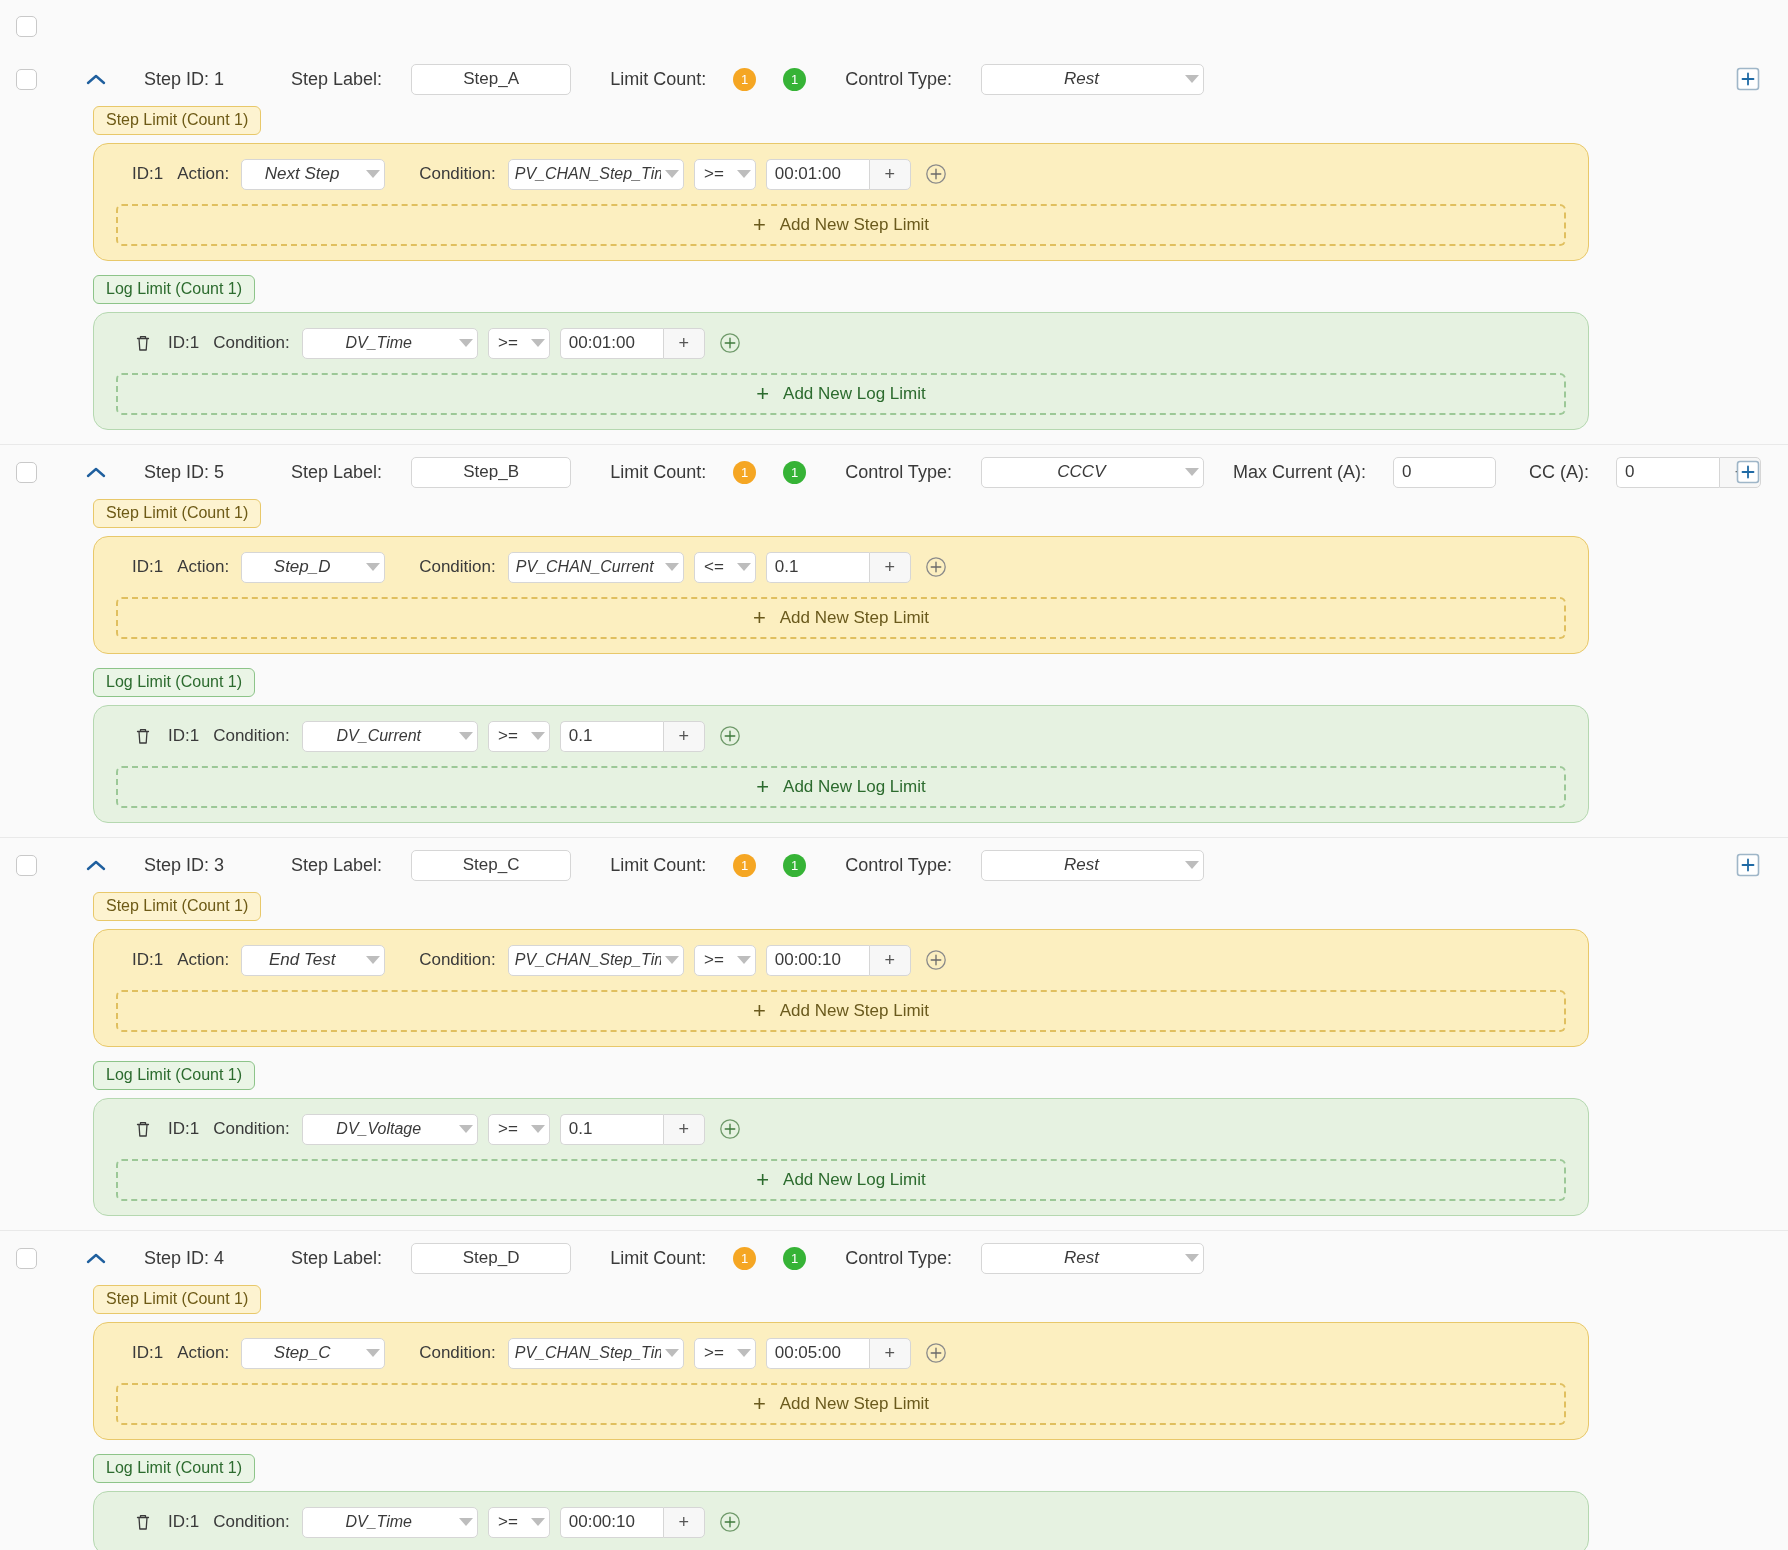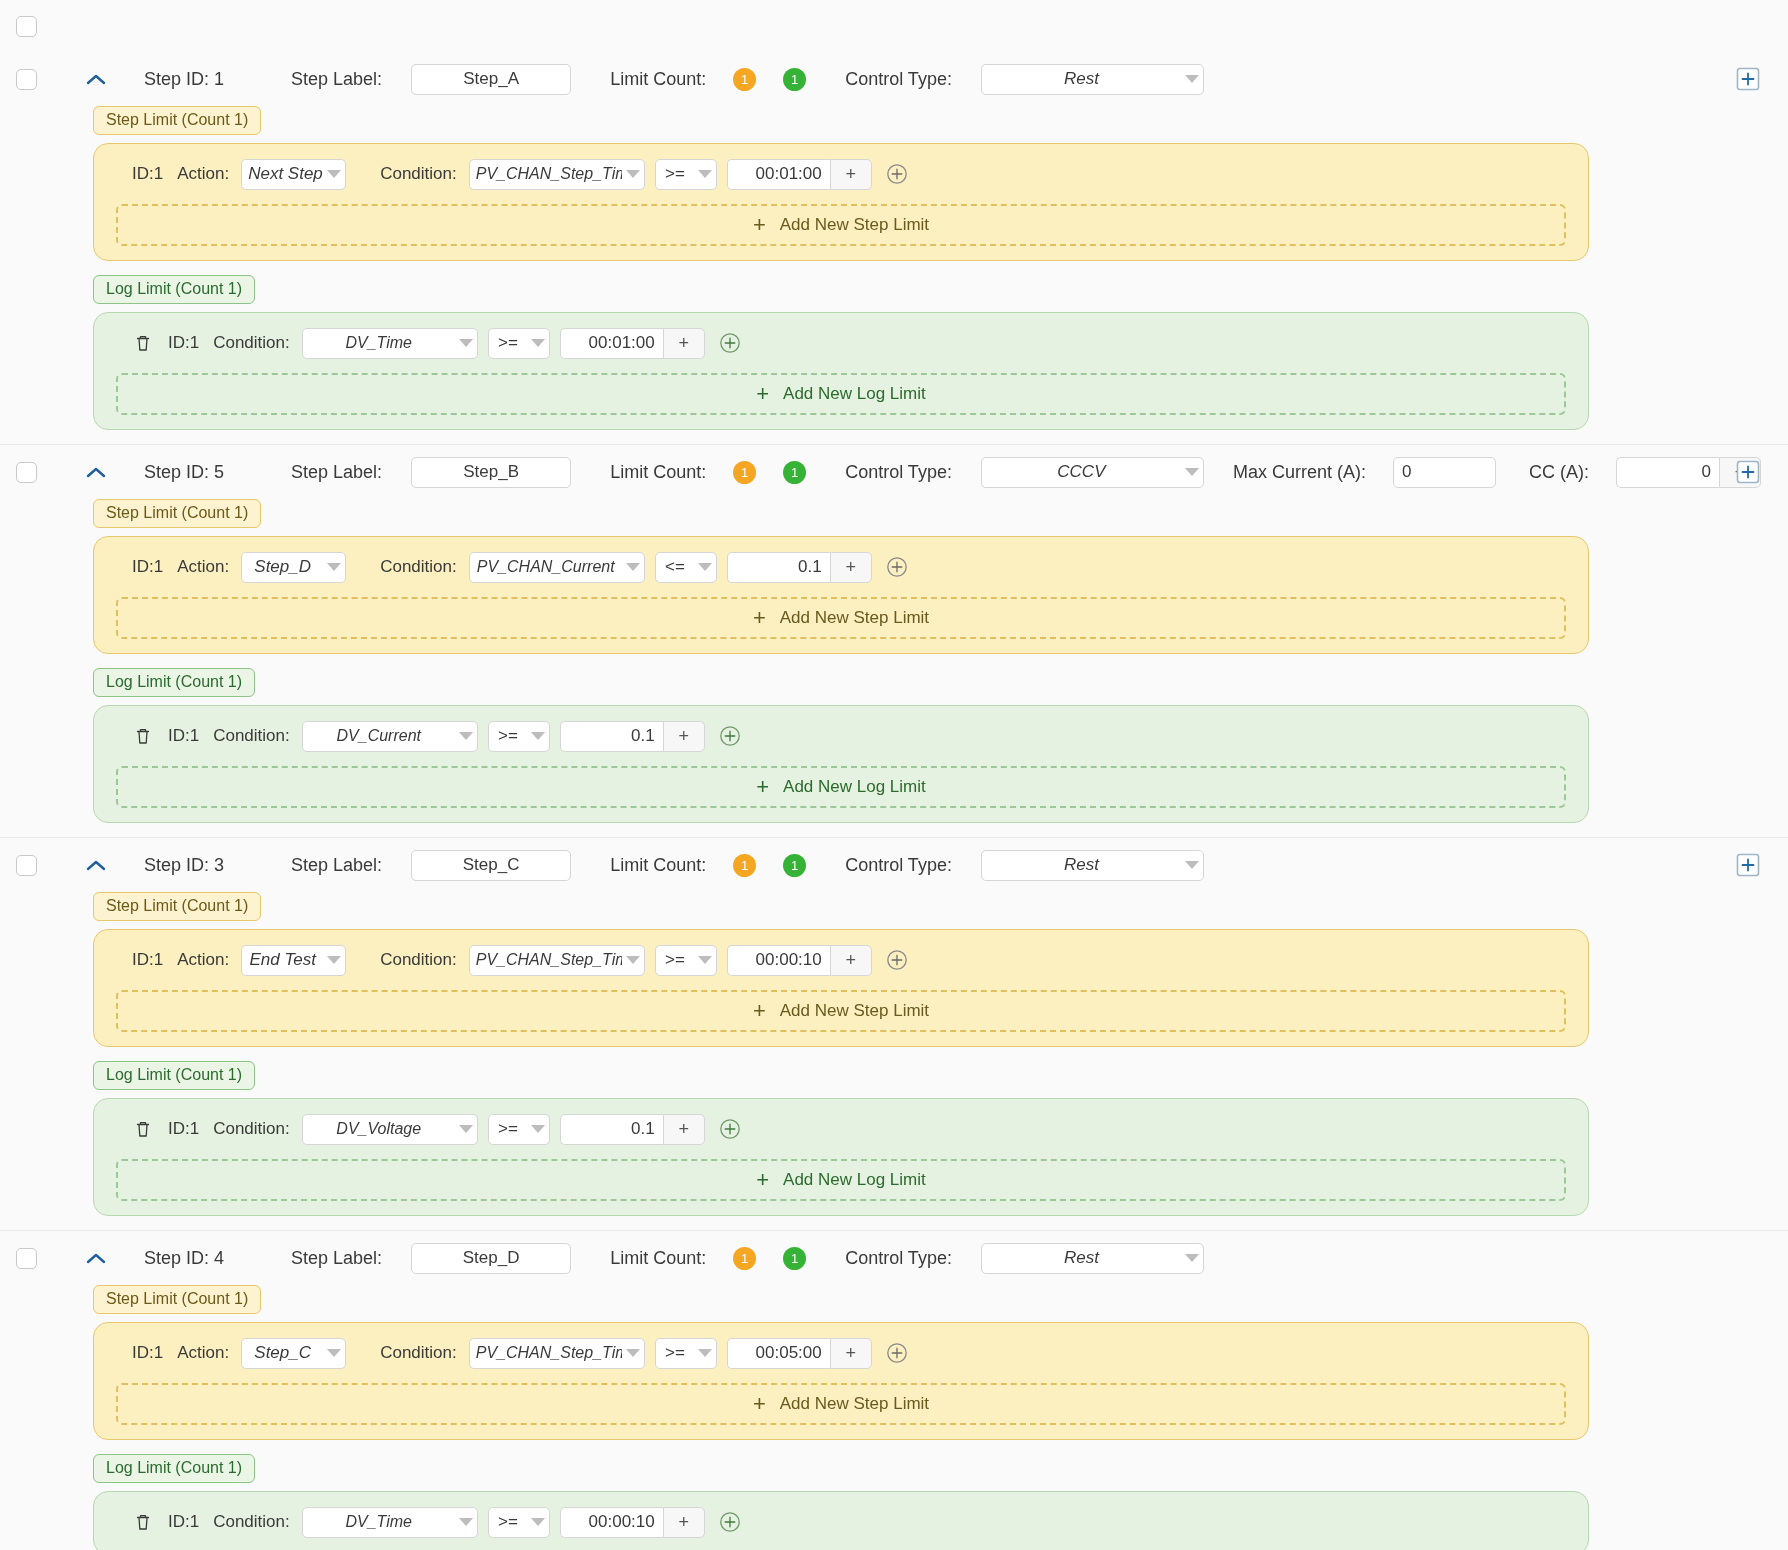--- a/index.html
+++ b/index.html
@@ -143,21 +143,20 @@
     width: 103px;
     border: 1px solid #d6d6d6;
     border-right: none;
     border-radius: 5px 0 0 5px;
     background: #ffffff;
     font-size: 17px;
     font-family: "Liberation Sans", sans-serif;
     color: #3a3a3a;
     padding: 0 8px;
     outline: none;
-    text-align: right;
   }
   .stepper-grp .sg-plus {
     width: 42px;
     border: 1px solid #d6d6d6;
     border-radius: 0 5px 5px 0;
     background: #f7f7f7;
     display: flex; align-items: center; justify-content: center;
     font-size: 18px;
     color: #555;
     cursor: pointer;
@@ -223,21 +222,21 @@
 
   .rowlabel {
     font-size: 17px;
     color: #3a3a3a;
     white-space: nowrap;
     flex: 0 0 auto;
   }
   .rowlabel.idlab { margin-right: 14px; }
   .rowlabel.cond  { margin-left: 34px; }
 
-  .select.act  { width: 105px; }
+  .select.act  { width: 144px; }
   .select.cond { width: 176px; }
   .select.op   { width: 62px; }
   .select.op .sel-val { text-align: left; padding-left: 9px; }
   .select.cond .sel-val { font-size: 16px; }
 
   .round-plus {
     width: 22px; height: 22px;
     margin-left: 14px;
     cursor: pointer;
     flex: 0 0 auto;

